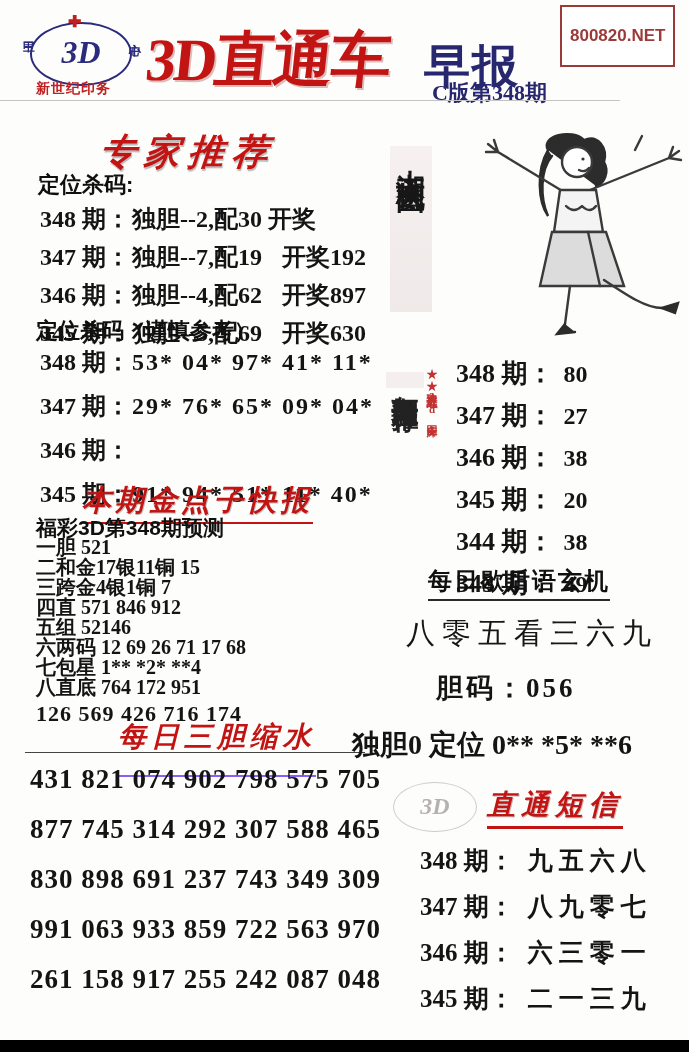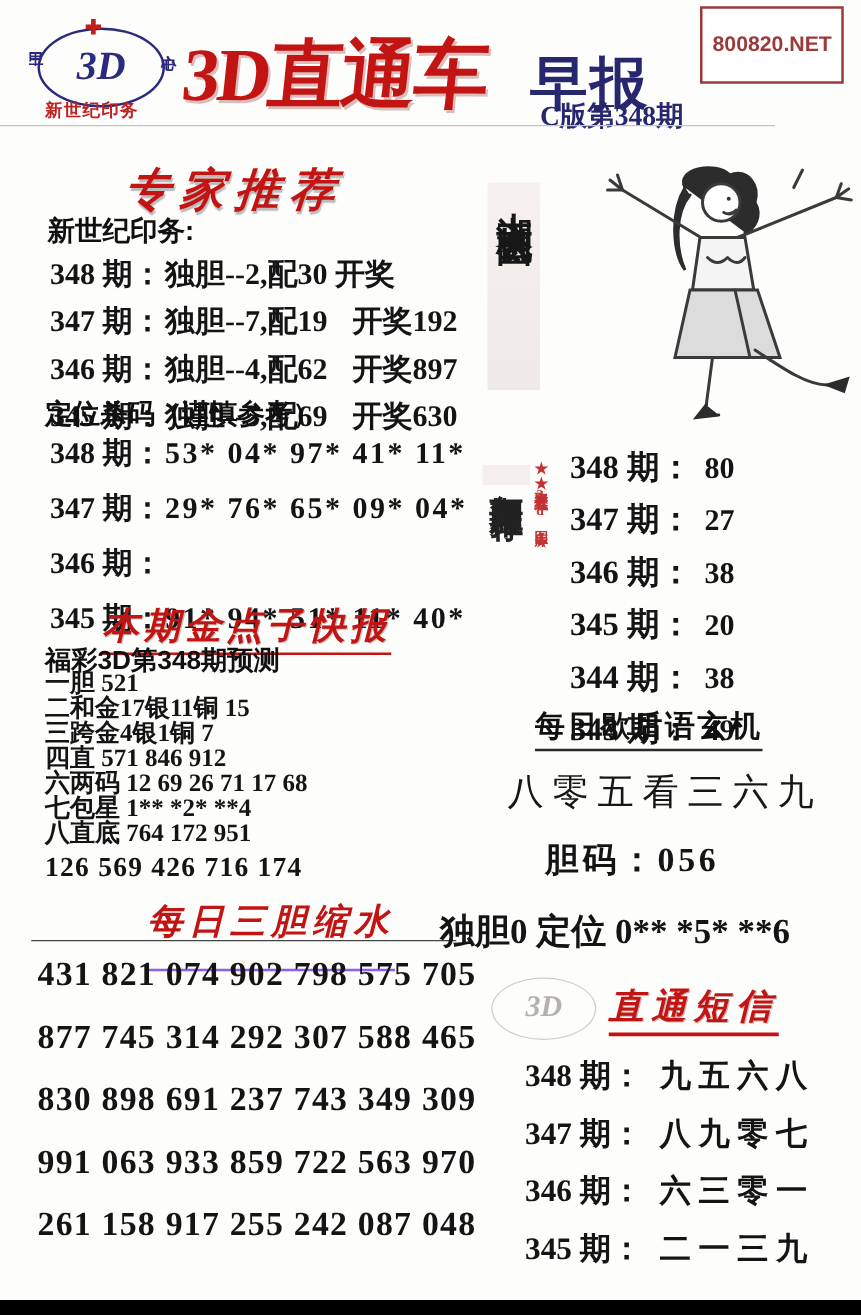--- a/index.html
+++ b/index.html
@@ -106,21 +106,21 @@
   <div class="abs logo-right">心中</div>
   <div class="abs logo-bottom">新世纪印务</div>
 
   <div class="abs main-title">3D直通车</div>
   <div class="abs sub-title">早报</div>
   <div class="abs edition">C版第348期</div>
   <div class="abs badge">800820.NET</div>
   <div class="abs header-line"></div>
 
   <div class="abs red-callig expert-title">专家推荐</div>
-  <div class="abs hsans danma-title">新世纪印务:</div>
+  <div class="abs hsans danma-title">定位杀码:</div>
   <div class="abs danma-rows">
     <div class="row">
       <span class="period">348 期：</span>
       <span class="rowtext">独胆--2,配30 开奖</span>
       <span class="result"></span>
     </div>
     <div class="row">
       <span class="period">347 期：</span>
       <span class="rowtext">独胆--7,配19</span>
       <span class="result">开奖192</span>
@@ -156,20 +156,21 @@
     </div>
   </div>
 
   <div class="abs red-callig golden-title">本期金点子快报</div>
   <div class="abs hsans golden-sub">福彩3D第348期预测</div>
   <div class="abs golden-rows">
     <div>一胆 521</div>
     <div>二和金17银11铜 15</div>
     <div>三跨金4银1铜 7</div>
     <div>四直 571 846 912</div>
+    <div>五组 52146</div>
     <div>六两码 12 69 26 71 17 68</div>
     <div>七包星 1** *2* **4</div>
     <div>八直底 764 172 951</div>
     <div class="last">126 569 426 716 174</div>
   </div>
 
   <div class="abs red-callig sandan-title">每日三胆缩水</div>
   <div class="abs sandan-line"></div>
   <div class="abs sandan-rows">
     <div>431 821 074 902 798 575 705</div>

